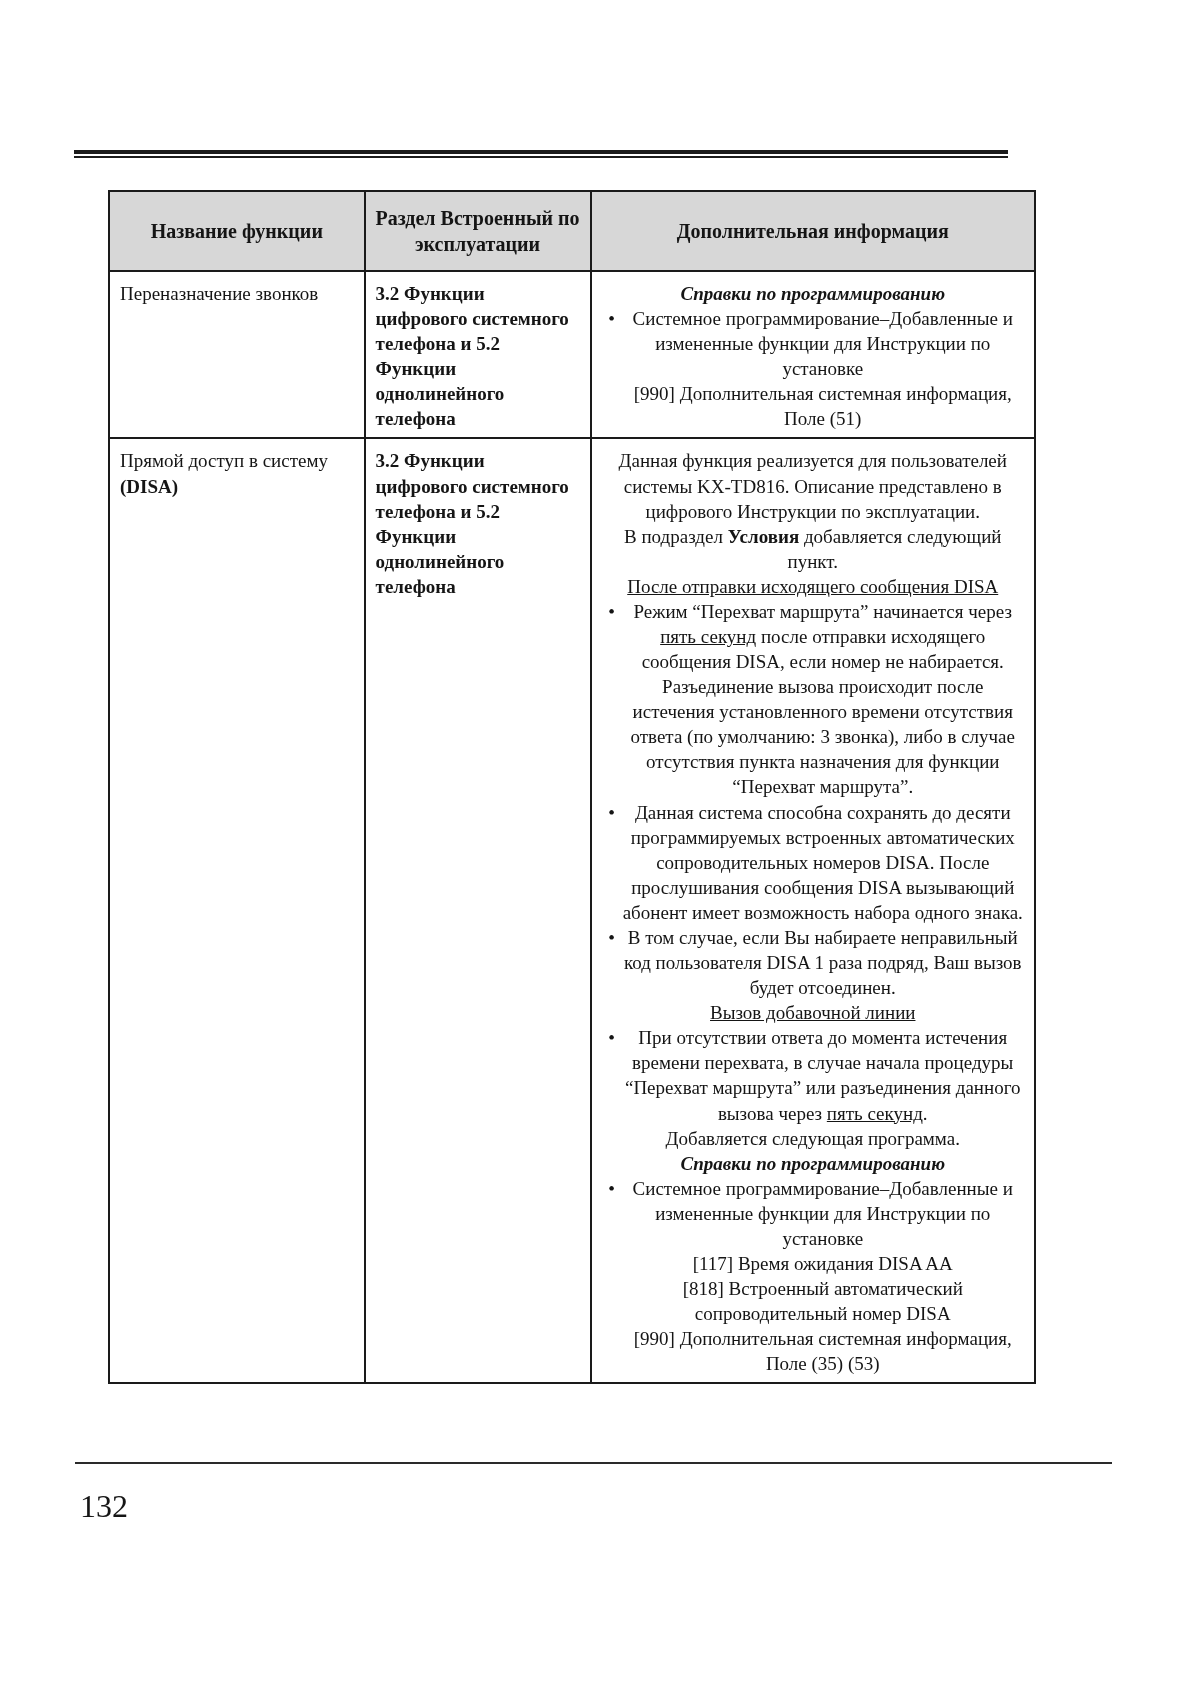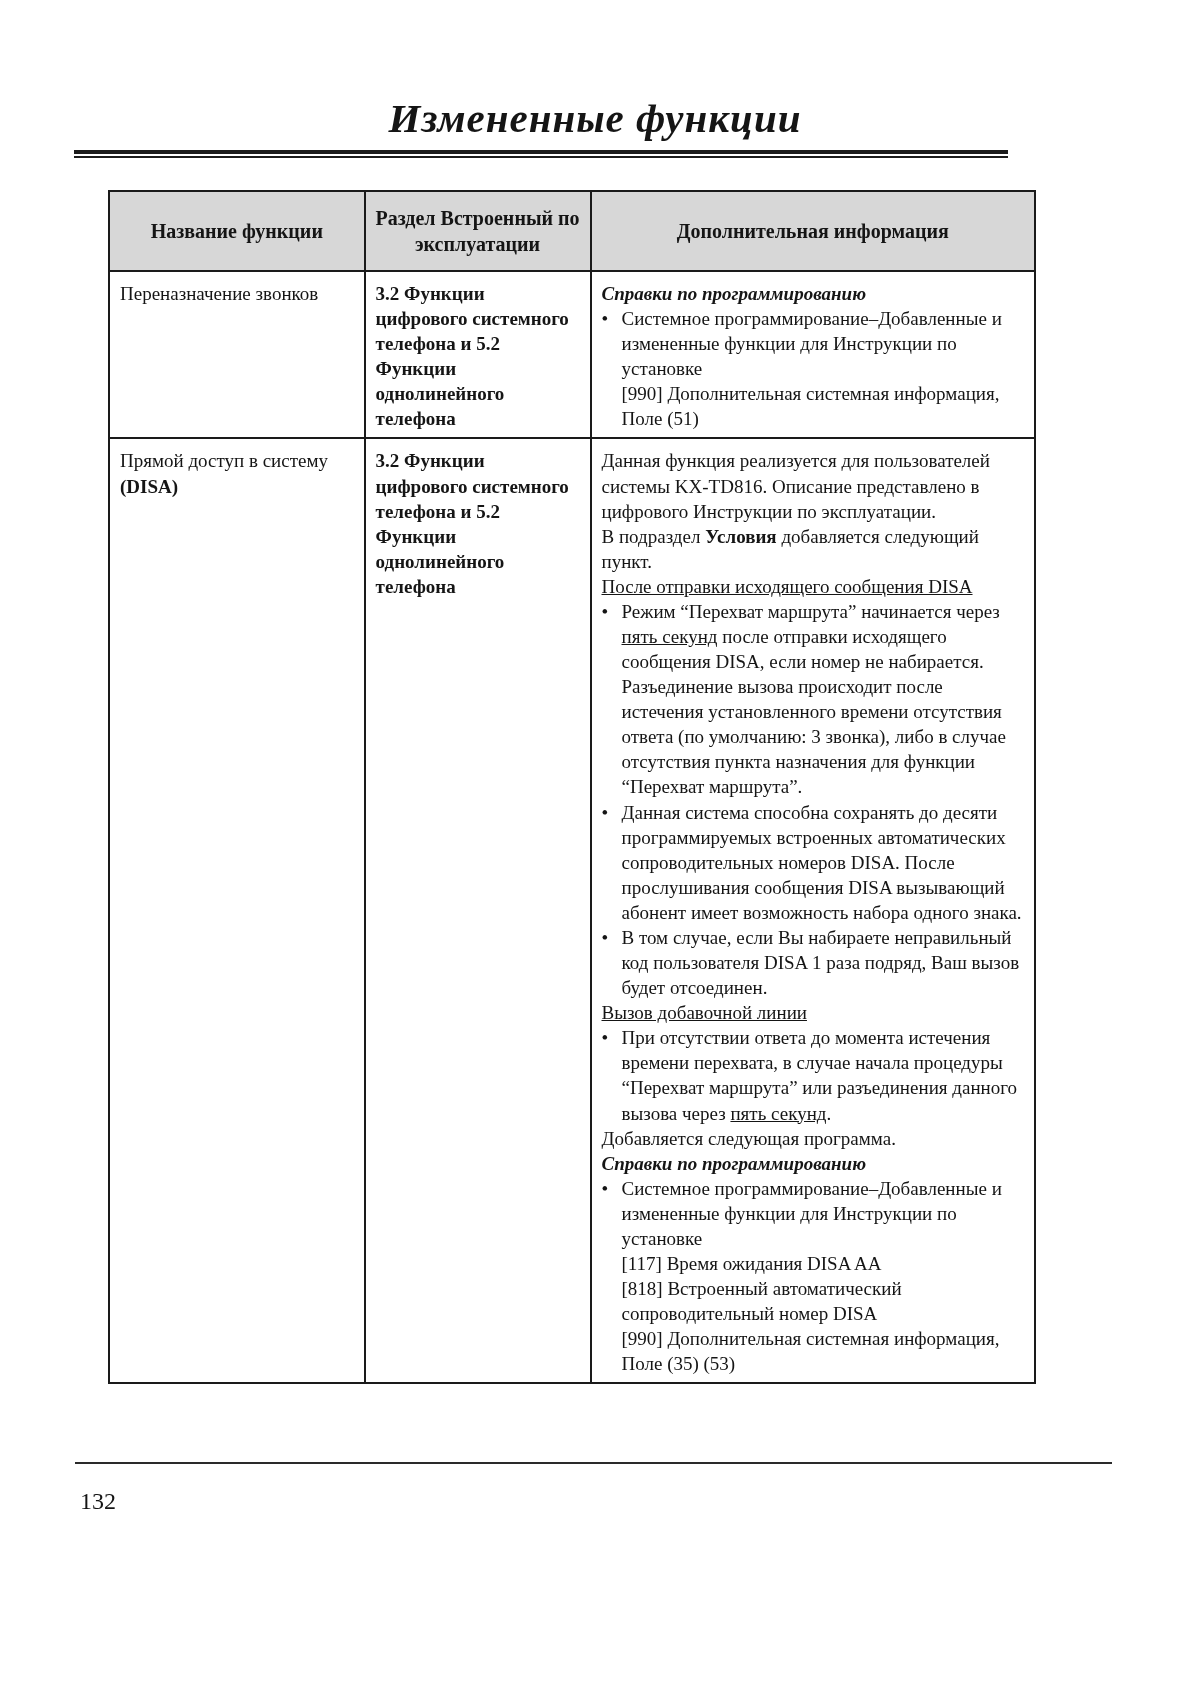--- a/index.html
+++ b/index.html
@@ -58,48 +58,47 @@
     padding: 13px 8px;
     line-height: 1.3;
   }
   .features-table td {
     vertical-align: top;
     padding: 9px 10px 6px 10px;
     line-height: 1.32;
   }
   .cell-name { font-weight: 400; }
   .cell-section { font-weight: 700; }
-  .cell-info { padding-left: 12px; padding-right: 8px; }
+  .cell-info { padding-left: 12px; padding-right: 8px; text-align: center; }
   .para { margin: 0; }
   .para.underline { text-decoration: underline; }
   .para.bold-italic { font-weight: 700; font-style: italic; }
   .para.bullet { display: flex; }
   .para .dot { flex: 0 0 20px; width: 20px; }
   .para .btxt { flex: 1; }
   .para.sub { padding-left: 20px; }
   .footer-rule {
     position: absolute;
     top: 1462px;
     left: 75px;
     width: 1037px;
     border-top: 2px solid #2a2a2a;
   }
   .page-number {
     position: absolute;
     top: 1488px;
     left: 80px;
-    font-size: 24px;
+    font-size: 32px;
   }
 </style>
 </head>
 <body>
 
 <div class="sheet">
 
-  <h1 class="doc-title">Измененные функции</h1>
 
   <div class="title-rule"></div>
 
   <table class="features-table">
     <colgroup>
       <col style="width:27.6%">
       <col style="width:24.4%">
       <col style="width:48.0%">
     </colgroup>
     <thead>

